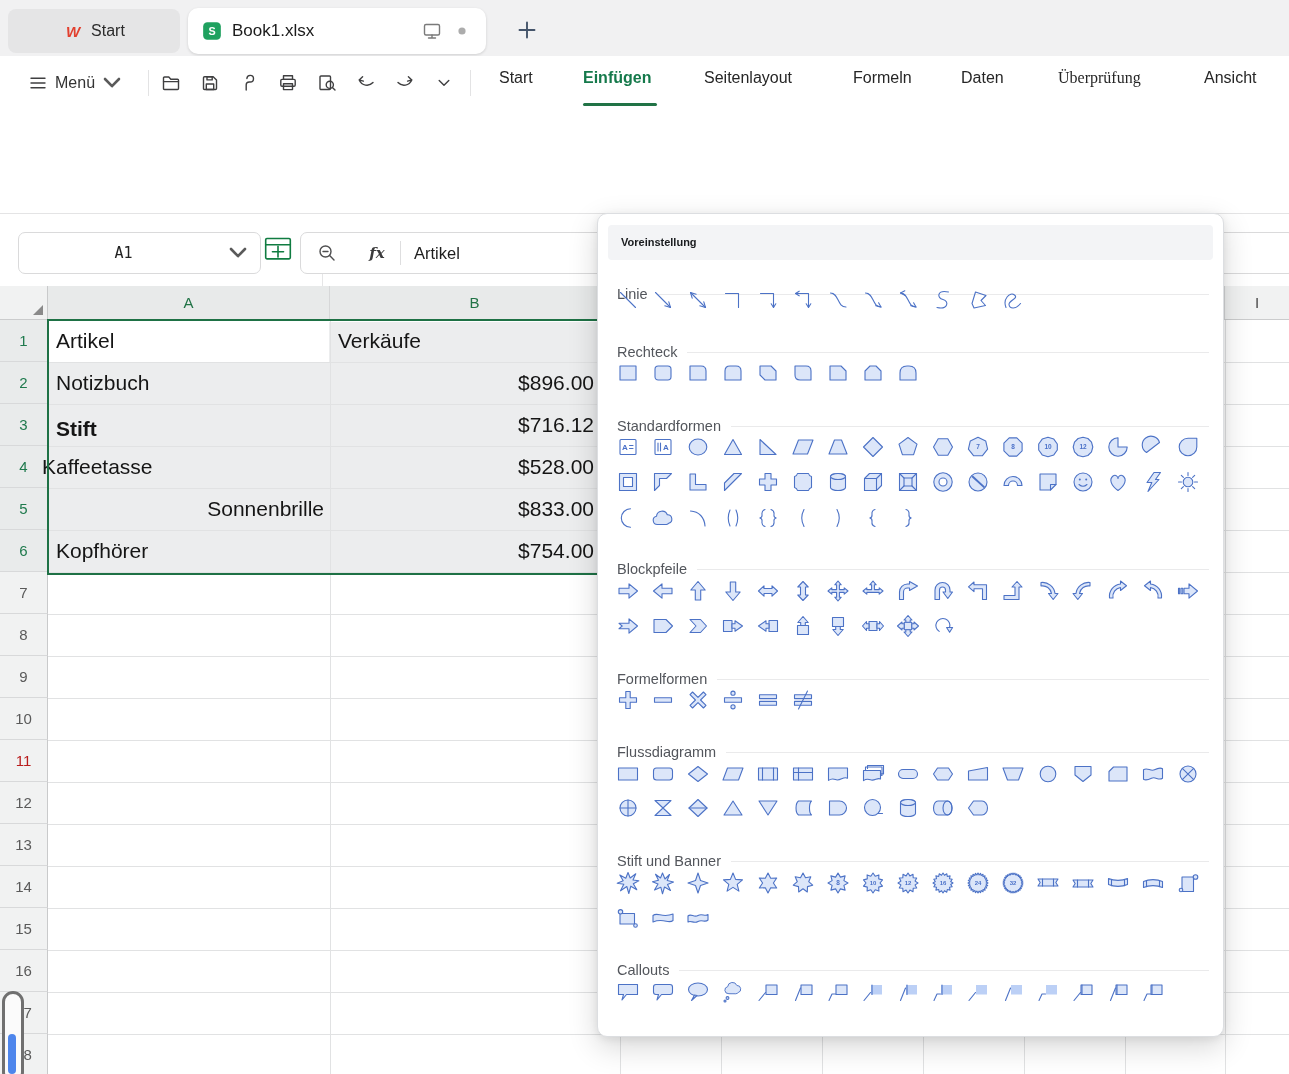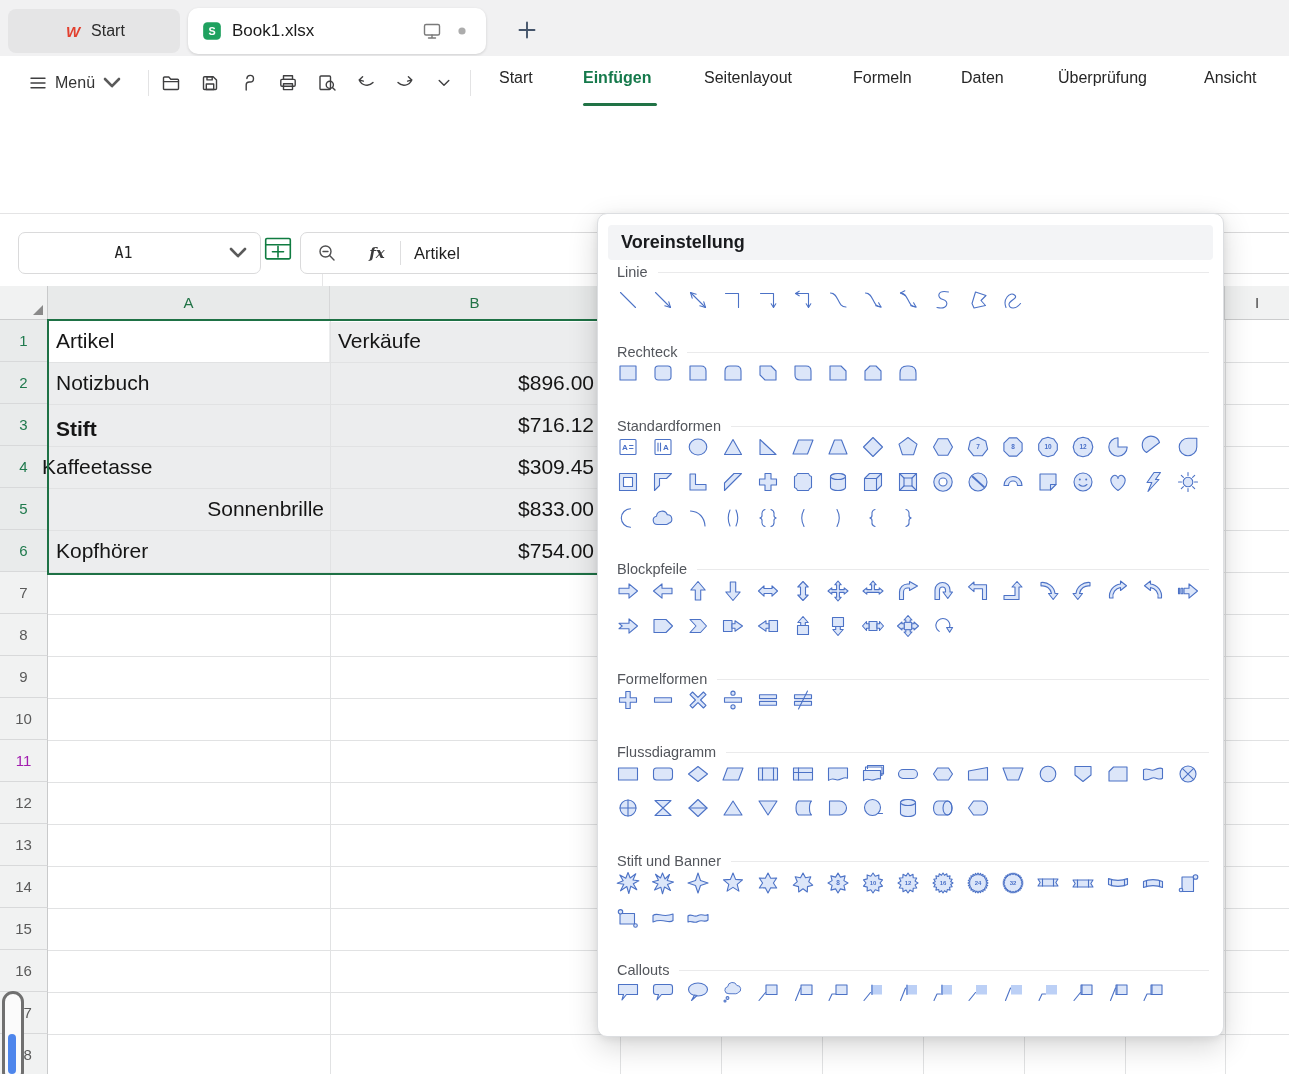--- a/index.html
+++ b/index.html
@@ -57,21 +57,21 @@
   .activecell{position:absolute;background:#fff}
   .selborder{position:absolute;border:2.5px solid #1E7145;box-sizing:border-box;pointer-events:none}
   .ctext{position:absolute;height:42px;line-height:42px;font-size:21px;color:#151515;white-space:nowrap;overflow:hidden;cursor:cell}
   .scrollpill{position:absolute;left:2px;top:991px;width:22px;height:92px;border:3px solid #707070;border-radius:14px;
               background:#FBFBFB;box-sizing:border-box;z-index:6;cursor:grab}
   .pillfill{position:absolute;left:3px;bottom:6px;width:8px;height:40px;background:#4E86EC;border-radius:4px}
   
   .panel{position:absolute;left:597px;top:213px;width:627px;height:824px;background:#fff;border:1px solid #DCDEE1;
          border-radius:10px;box-sizing:border-box;z-index:10;box-shadow:0 10px 30px rgba(0,0,0,.16),0 2px 8px rgba(0,0,0,.08)}
   .paneltitle{position:absolute;left:10px;right:10px;top:11px;height:35px;background:#F3F4F6;border-radius:4px;
-              line-height:35px;padding-left:13px;font-size:18px;font-weight:700;color:#191B1E}
+              line-height:35px;padding-left:13px;font-size:11px;font-weight:700;color:#191B1E}
   .seclrow{position:absolute;left:19px;right:14px;height:20px;display:flex;align-items:center;gap:10px}
   .seclbl{font-size:14.5px;color:#53565C;white-space:nowrap}
   .secline{flex:1;height:1px;background:#EAEAEB}
   .srow{position:absolute;left:17px;display:flex}
   .shp{width:26px;height:26px;margin-right:9px;display:flex;align-items:center;justify-content:center;cursor:pointer;border-radius:3px}
   .shp svg{width:24px;height:24px}
   .shp path,.shp polygon,.shp rect,.shp circle,.shp ellipse{fill:#DCE6F9;stroke:#4C72C6;stroke-width:1.1;stroke-linejoin:round;stroke-linecap:round}
   .shp .nf{fill:none}
   .shp .ac{fill:#BCD0F6;stroke:none}
   .shp .fo{fill:#4C72C6;stroke:none}
@@ -188,21 +188,21 @@
           </svg>
         </span>
       </div>
     <div class="vdiv" style="left:470px"></div>
     <div id="ribbon-tabs">
         <span class="rtab" style="left: 499px;">Start</span>
         <span class="rtab active" style="left: 583px;">Einfügen</span>
         <span class="rtab" style="left: 704px;">Seitenlayout</span>
         <span class="rtab" style="left: 853px;">Formeln</span>
         <span class="rtab" style="left: 961px;">Daten</span>
-        <span class="rtab" style="left: 1058px;">Überprüfung</span>
+        <span class="rtab" style="left: 1058px; font-family: Liberation Serif, serif;">Überprüfung</span>
         <span class="rtab" style="left: 1204px;">Ansicht</span>
       </div>
     <div class="tabunderline" id="tab-underline" style="left: 583px; width: 74px;"></div>
   </div>
 
   <div class="ribbon">
     <div class="rbtn" style="left:42px;width:96px">
       <span class="ric">
           <svg viewBox="0 0 26 26">
             <rect x="3" y="3" width="7" height="7" rx="1" style="stroke:#21A366"></rect>
@@ -400,21 +400,21 @@
       <div class="rowhead" style="top: 320px; background: rgb(233, 235, 235); color: rgb(31, 122, 77);">1</div>
       <div class="rowhead" style="top: 362px; background: rgb(233, 235, 235); color: rgb(31, 122, 77);">2</div>
       <div class="rowhead" style="top: 404px; background: rgb(233, 235, 235); color: rgb(31, 122, 77);">3</div>
       <div class="rowhead" style="top: 446px; background: rgb(233, 235, 235); color: rgb(31, 122, 77);">4</div>
       <div class="rowhead" style="top: 488px; background: rgb(233, 235, 235); color: rgb(31, 122, 77);">5</div>
       <div class="rowhead" style="top: 530px; background: rgb(233, 235, 235); color: rgb(31, 122, 77);">6</div>
       <div class="rowhead" style="top: 572px; background: rgb(241, 242, 242); color: rgb(90, 90, 90);">7</div>
       <div class="rowhead" style="top: 614px; background: rgb(241, 242, 242); color: rgb(90, 90, 90);">8</div>
       <div class="rowhead" style="top: 656px; background: rgb(241, 242, 242); color: rgb(90, 90, 90);">9</div>
       <div class="rowhead" style="top: 698px; background: rgb(241, 242, 242); color: rgb(90, 90, 90);">10</div>
-      <div class="rowhead" style="top: 740px; background: rgb(241, 242, 242); color: #a21caf;">11</div>
+      <div class="rowhead" style="top: 740px; background: rgb(241, 242, 242); color: #b91c1c;">11</div>
       <div class="rowhead" style="top: 782px; background: rgb(241, 242, 242); color: rgb(90, 90, 90);">12</div>
       <div class="rowhead" style="top: 824px; background: rgb(241, 242, 242); color: rgb(90, 90, 90);">13</div>
       <div class="rowhead" style="top: 866px; background: rgb(241, 242, 242); color: rgb(90, 90, 90);">14</div>
       <div class="rowhead" style="top: 908px; background: rgb(241, 242, 242); color: rgb(90, 90, 90);">15</div>
       <div class="rowhead" style="top: 950px; background: rgb(241, 242, 242); color: rgb(90, 90, 90);">16</div>
       <div class="rowhead" style="top: 992px; background: rgb(241, 242, 242); color: rgb(90, 90, 90);">17</div>
       <div class="rowhead" style="top: 1034px; background: rgb(241, 242, 242); color: rgb(90, 90, 90);">18</div>
       <div class="seltint" style="left: 49px; top: 322px; width: 571px; height: 251px;"></div>
       <div class="activecell" style="left: 49px; top: 322px; width: 280px; height: 40px;"></div>
       <div class="gl" style="left: 330px; top: 320px; width: 1px; height: 754px;"></div>
@@ -442,36 +442,36 @@
       <div class="gl" style="left: 48px; top: 950px; width: 1241px; height: 1px;"></div>
       <div class="gl" style="left: 48px; top: 992px; width: 1241px; height: 1px;"></div>
       <div class="gl" style="left: 48px; top: 1034px; width: 1241px; height: 1px;"></div>
       <div class="ctext" style="left: 56px; top: 320px; width: 268px;">Artikel</div>
       <div class="ctext" style="left: 338px; top: 320px; width: 256px; text-align: left;">Verkäufe</div>
       <div class="ctext" style="left: 56px; top: 362px; width: 268px;">Notizbuch</div>
       <div class="ctext" style="left: 338px; top: 362px; width: 256px; text-align: right;">$896.00</div>
       <div class="ctext" style="left: 56px; top: 408px; width: 268px; font-weight: bold;">Stift</div>
       <div class="ctext" style="left: 338px; top: 404px; width: 256px; text-align: right;">$716.12</div>
       <div class="ctext" style="left: 42px; top: 446px; width: 268px;">Kaffeetasse</div>
-      <div class="ctext" style="left: 338px; top: 446px; width: 256px; text-align: right;">$309.45</div>
+      <div class="ctext" style="left: 338px; top: 446px; width: 256px; text-align: right;">$528.00</div>
       <div class="ctext" style="left: 56px; top: 488px; width: 268px; text-align: right;">Sonnenbrille</div>
       <div class="ctext" style="left: 338px; top: 488px; width: 256px; text-align: right;">$833.00</div>
       <div class="ctext" style="left: 56px; top: 530px; width: 268px;">Kopfhörer</div>
       <div class="ctext" style="left: 338px; top: 530px; width: 256px; text-align: right;">$754.00</div>
       <div class="selborder" style="left: 46.5px; top: 318.5px; width: 575px; height: 256px;"></div>
     </div>
 
   <div class="scrollpill">
       <div class="pillfill"></div>
     </div>
 
   <div class="panel">
     <div class="paneltitle">Voreinstellung</div>
     <div id="panel-sections">
-        <div class="seclrow" style="top: 48px; align-items: center;">
+        <div class="seclrow" style="top: 70px; align-items: center;">
           <span class="seclbl">Linie</span>
           <span class="secline"></span>
         </div>
         <div class="srow" style="top: 73px;">
           <span class="shp">
             <svg viewBox="0 0 24 24">
               <path d="M4.5 4.5 L19.5 19.5" class="nf"></path>
             </svg>
           </span>
           <span class="shp">

